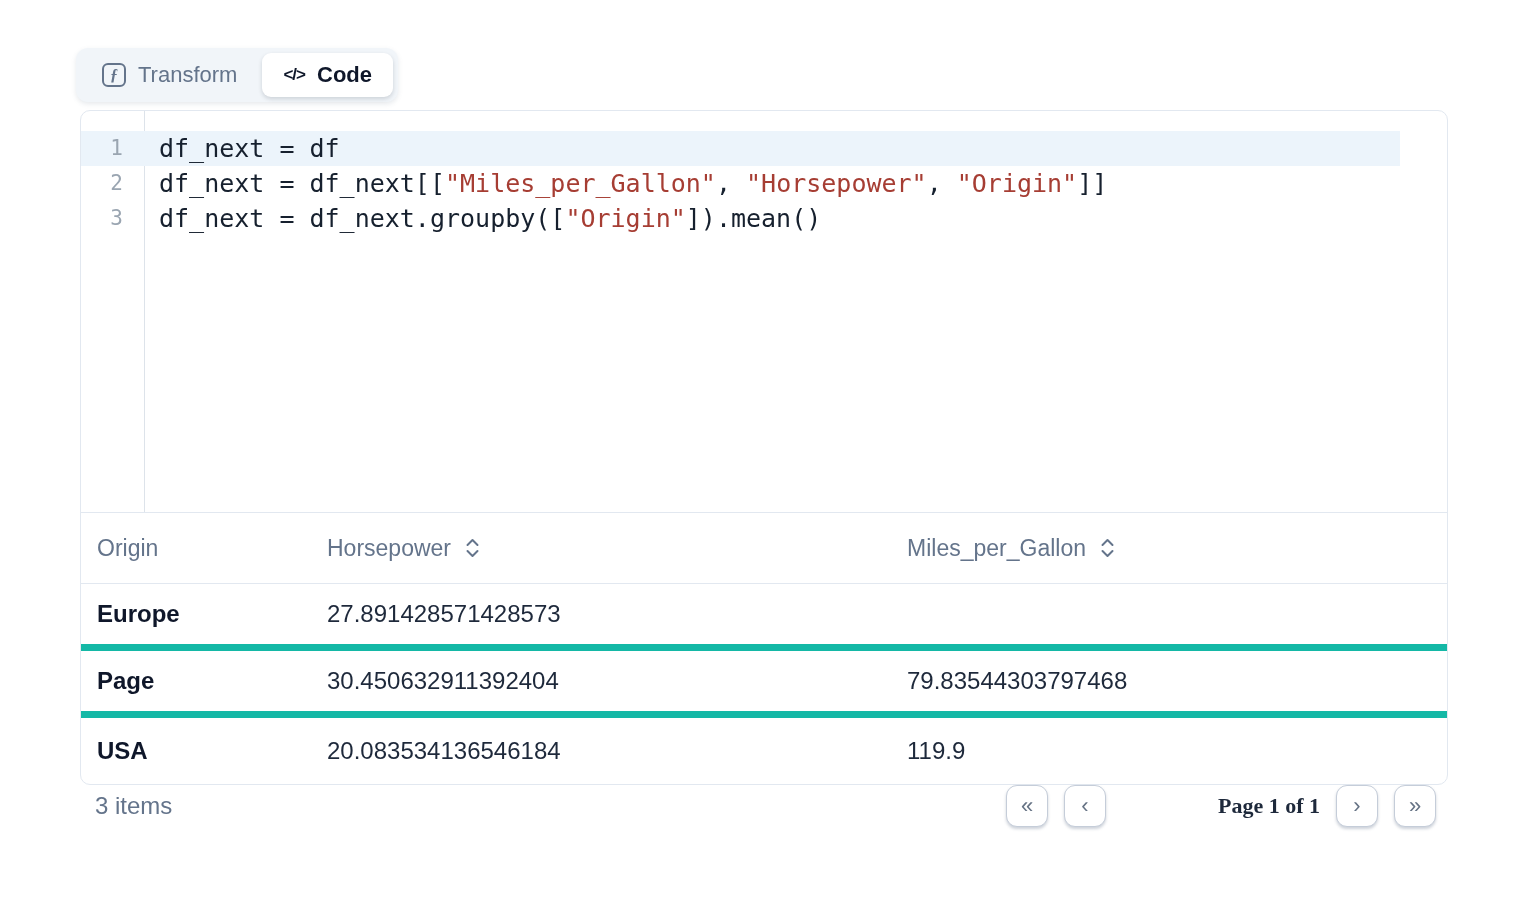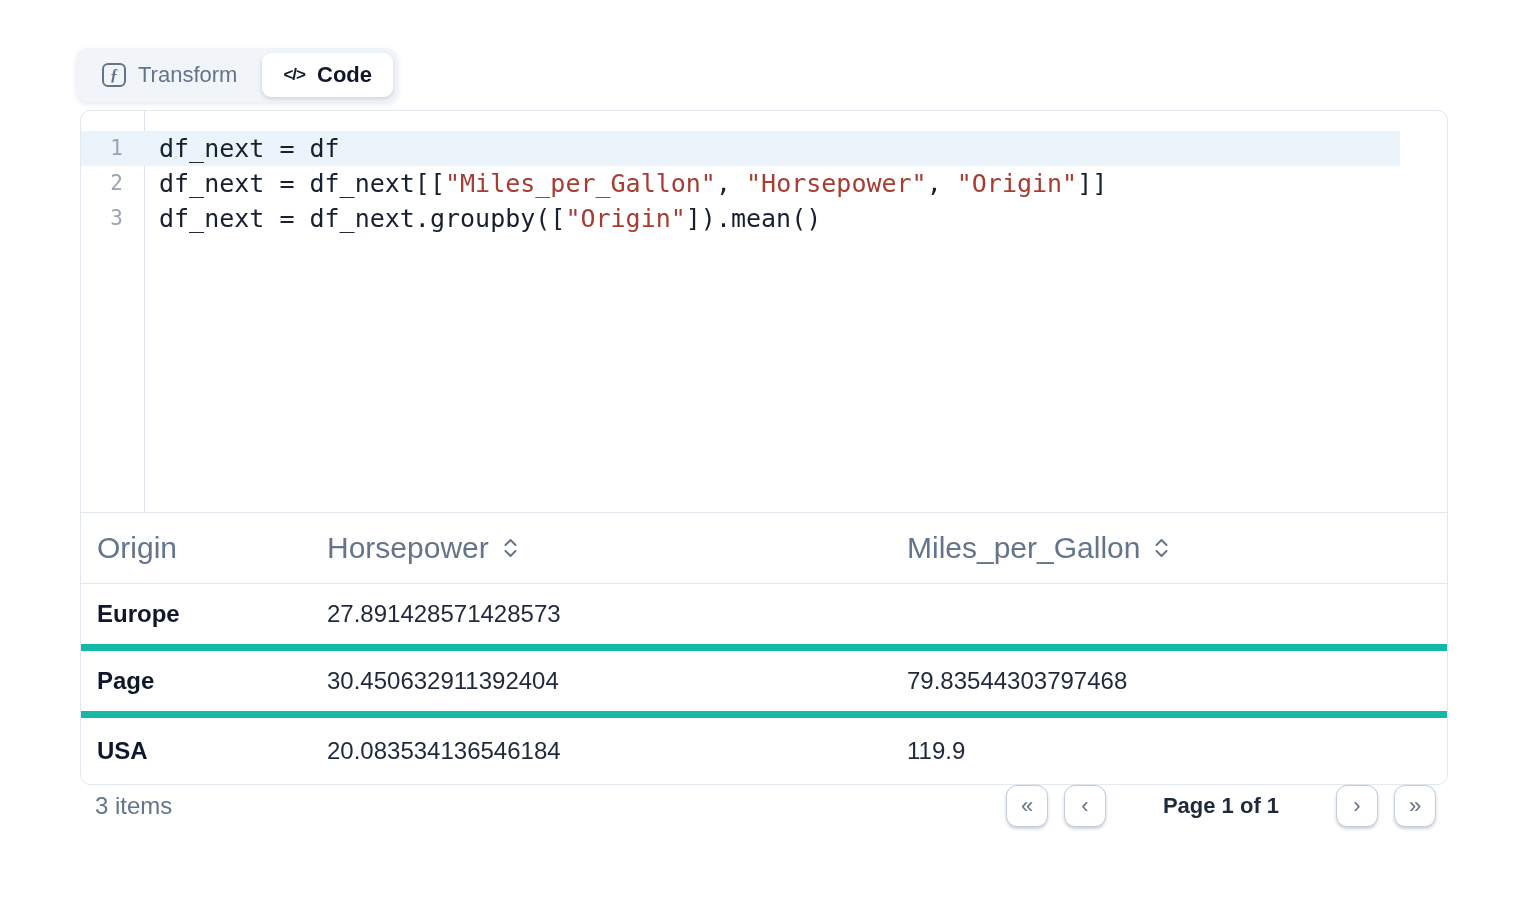--- a/index.html
+++ b/index.html
@@ -28,38 +28,38 @@
             font-family:"DejaVu Sans Mono", monospace; font-size:25px; overflow:hidden; }
   .gutter-rule { position:absolute; left:63px; top:0; bottom:0; width:1px; background:#dde3ea; }
   .code-line { display:flex; line-height:35px; position:relative; }
   .code-line.active { background:#ecf4fb; width:calc(100% - 47px); }
   .ln { flex:none; width:63px; padding-right:21px; text-align:right; color:#9aa5b1; font-size:21px; }
   .lc { padding-left:15px; color:#16202e; white-space:pre; }
   .tok-string { color:#a63d33; }
 
   
   .thead { display:grid; grid-template-columns:230px 580px 1fr; align-items:center; height:71px;
-           padding:0 16px; border-bottom:1px solid #e2e8f0; color:#64748b; font-size:30px; font-weight:500; }
+           padding:0 16px; border-bottom:1px solid #e2e8f0; color:#64748b; font-size:23px; font-weight:500; }
   .th { display:flex; align-items:center; gap:14px; }
   .sort-icon { display:inline-flex; cursor:pointer; }
   .trow { display:grid; grid-template-columns:230px 580px 1fr; align-items:center; height:67px;
           padding:0 16px; border-bottom:7px solid #14b8a6; font-size:24px; color:#1e293b; }
   .trow:last-child { border-bottom:none; height:66px; }
   .cell-origin { font-weight:700; color:#0f172a; }
 
   
   .footerbar { position:absolute; left:80px; top:772px; width:1368px; height:68px; display:flex;
                align-items:center; padding:0 12px 0 15px; }
   .items-count { color:#64748b; font-size:24px; }
   .pager { margin-left:auto; display:flex; align-items:center; gap:16px; }
   .pbtn { width:42px; height:42px; border-radius:11px; border:1.5px solid #c5cdd9; background:#fff;
           color:#667385; font-size:22px; line-height:1; display:flex; align-items:center; justify-content:center;
           box-shadow:0 2px 3px rgba(100,116,139,.32); cursor:pointer;
           font-family:"Liberation Sans", sans-serif; }
-  .page-label { width:198px; text-align:center; color:#1e293b; font-size:22px; font-weight:600; }
+  .page-label { width:198px; text-align:right; color:#1e293b; font-size:22px; font-weight:600;font-family:Liberation Serif, serif; }
 </style>
 </head>
 <body>
 
 <div class="stage">
 
   <div class="tabbar">
     <div class="tab">
       <span class="fn-icon">ƒ</span>
       <span>Transform</span>

